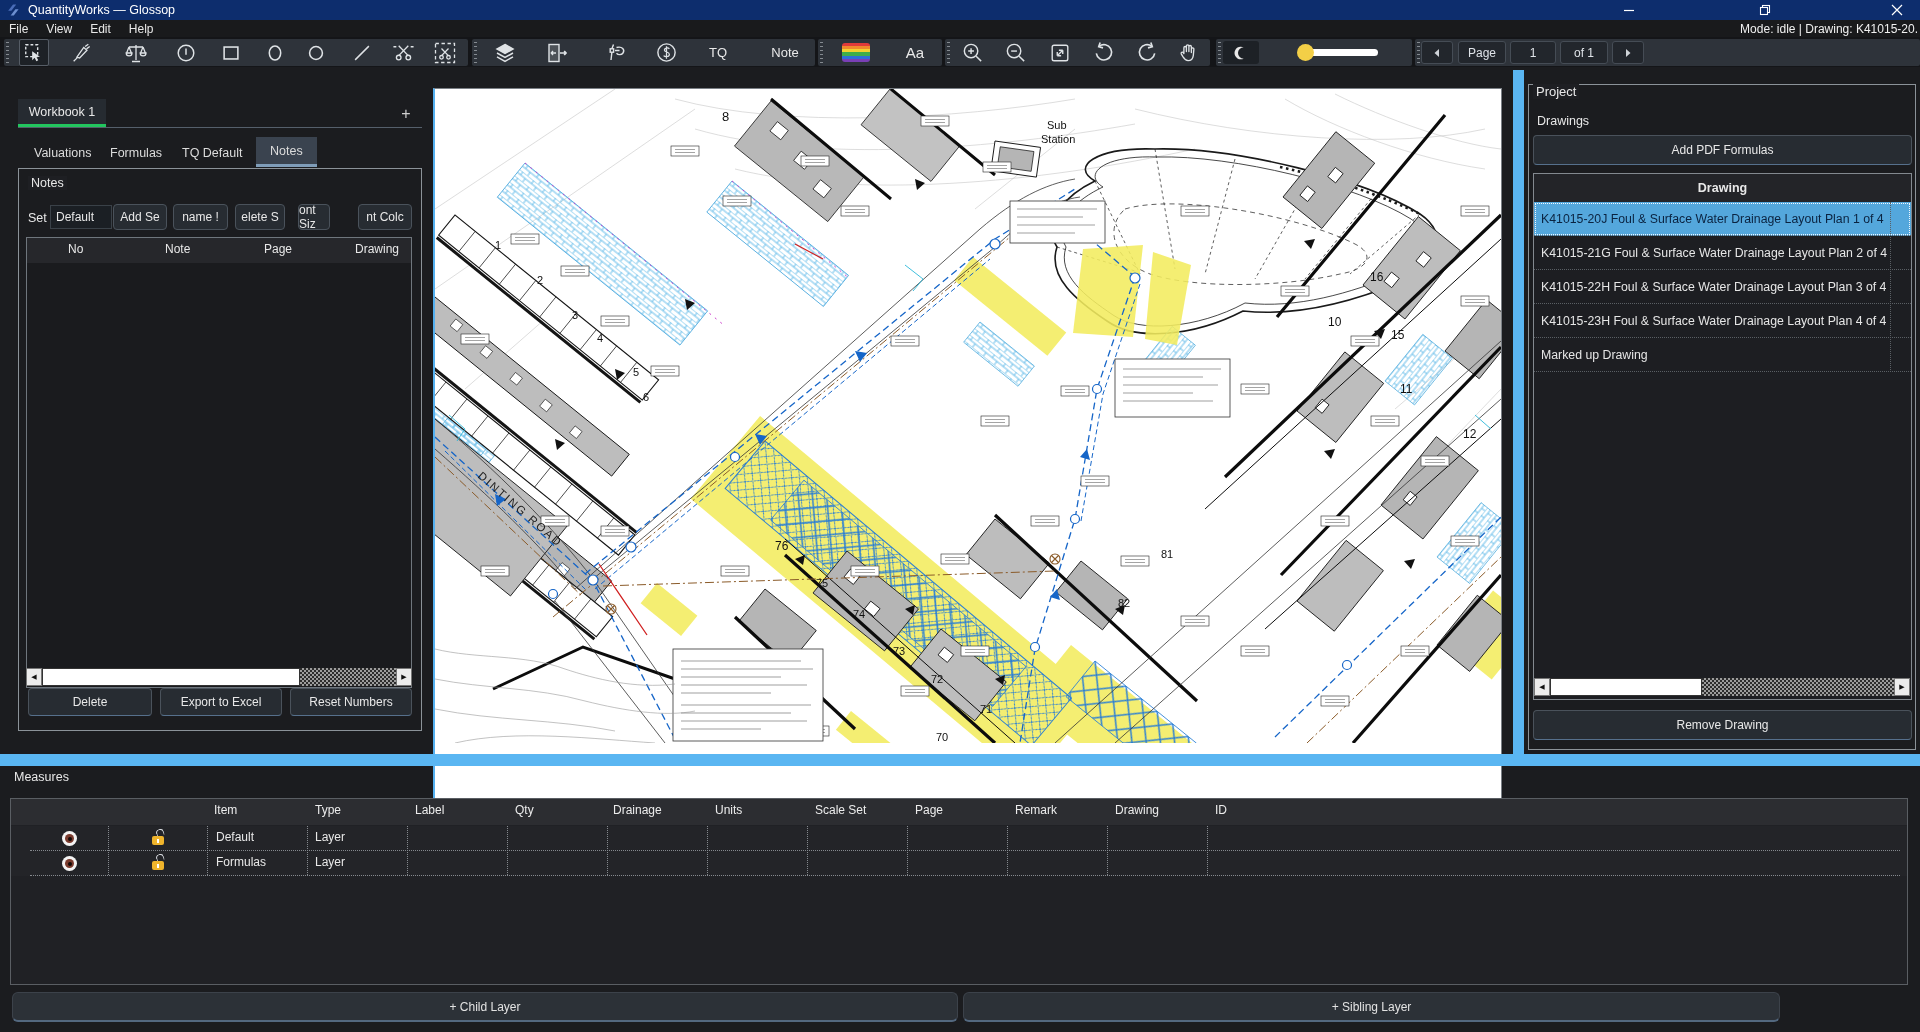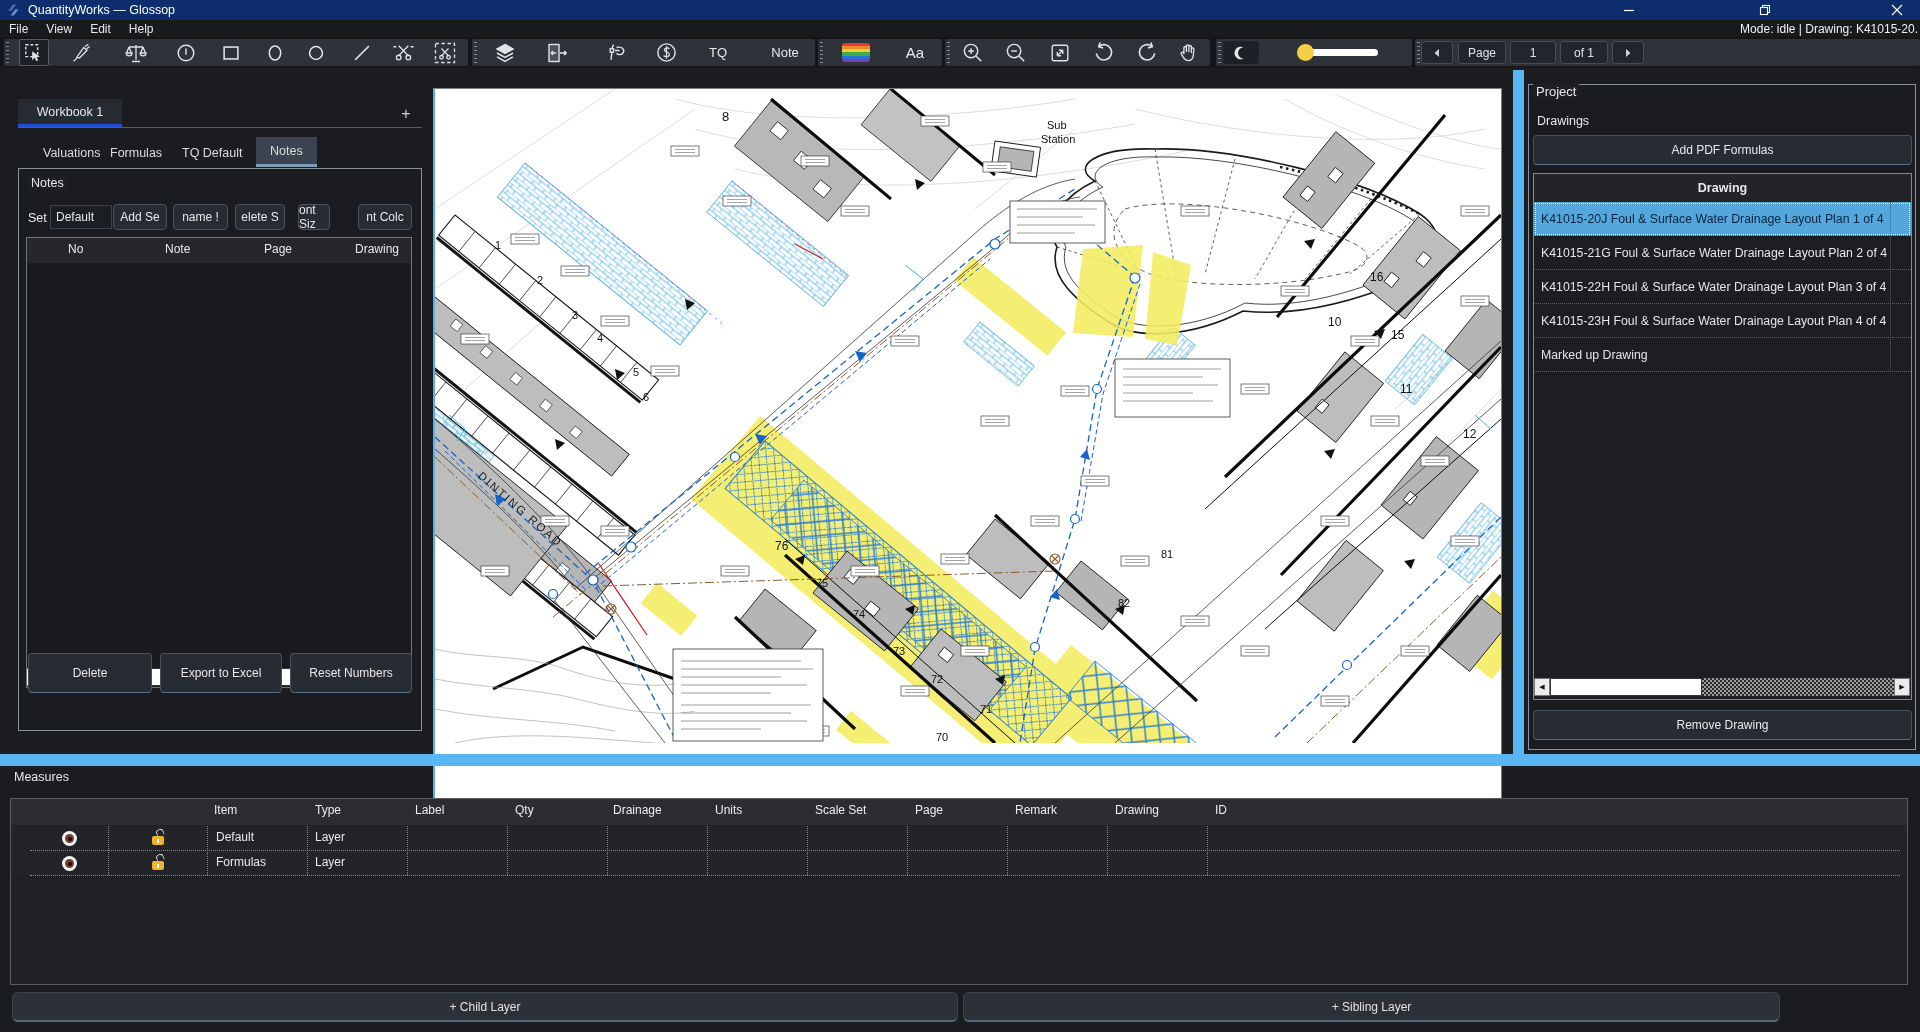--- a/index.html
+++ b/index.html
@@ -20,38 +20,38 @@
 .grip{position:absolute;left:2px;top:3px;width:3px;height:21px;background-image:repeating-linear-gradient(#9aa0a6 0 1.5px,transparent 1.5px 4px);opacity:.8}
 .ticon{position:absolute;top:39px;height:27px;display:flex;align-items:center;justify-content:center}
 .ticon svg{display:block}
 .ttext{position:absolute;top:39px;height:27px;display:flex;align-items:center;justify-content:center;font-size:13px;color:#e9e9e9}
 .pressed{background:#1d2126;border:1px solid #565d66;border-radius:2px}
 .pbtn{position:absolute;top:41px;height:23px;background:#22262c;border:1px solid #454c55;border-radius:3px;display:flex;align-items:center;justify-content:center;font-size:12px;color:#dfe3e8}
 
 .btn{background:#272c32;border:1px solid #4a525b;border-bottom-color:#56708c;border-radius:4px;color:#e8e8e8;font-size:12px;display:flex;align-items:center;justify-content:center}
 .gbox{border:1px solid #8b9298}
 
-#wbtab{left:18px;top:99px;width:104px;height:28px;background:#262b31;border-bottom:3px solid #1d4ed8;display:flex;align-items:center;justify-content:center;font-size:12.5px}
+#wbtab{left:18px;top:99px;width:88px;height:28px;background:#262b31;border-bottom:3px solid #22c55e;display:flex;align-items:center;justify-content:center;font-size:12.5px}
 #tabline{left:18px;top:127px;width:404px;height:1px;background:#555f6b}
 #addtab{left:396px;top:104px;width:20px;height:20px;color:#cfcfcf;font-size:16px;display:flex;align-items:center;justify-content:center}
 .subtab{position:absolute;top:142px;height:22px;display:flex;align-items:center;font-size:12.5px;color:#dcdcdc}
 #subtab-notes{top:137px;height:30px;background:#3a434f;border-bottom:3px solid #7f9db9;padding:0 14px}
 #notesbox{left:18px;top:168px;width:404px;height:563px}
 #noteslabel{left:28px;top:176px;font-size:12.5px;background:#1e1f23;padding:0 3px}
 #setlabel{left:28px;top:211px;font-size:12.5px}
 #setcombo{left:50px;top:205px;width:62px;height:24px;background:#1b1f24;border:1px solid #3a4148;font-size:12px;display:flex;align-items:center;padding-left:5px}
 .setbtn{position:absolute;top:204px;height:26px;background:#272c32;border:1px solid #4a525b;border-radius:4px;display:flex;align-items:center;justify-content:center;font-size:12px;overflow:hidden}
 #ltable{left:26px;top:237px;width:386px;height:451px;background:#1a1b1e;border:1px solid #6f767d}
 #lthead{left:27px;top:238px;width:384px;height:25px;background:#26272b;display:flex;align-items:center;font-size:12px}
 .lth{position:absolute;top:242px;font-size:12px;color:#e8e8e8}
 .sb{position:absolute;display:flex;height:18px}
 .sbbtn{width:16px;height:100%;background:#ececec;border:1px solid #777;color:#111;font-size:7px;display:flex;align-items:center;justify-content:center}
 .sbthumb{height:100%;background:#fff;border:1px solid #333}
 .sbdither{height:100%;flex:1;background:conic-gradient(#9c9c9c 25%,#2c2c2c 0 50%,#9c9c9c 0 75%,#2c2c2c 0) 0 0/4px 4px}
-.lbbtn{position:absolute;top:653px;height:40px}
+.lbbtn{position:absolute;top:688px;height:28px}
 
 #canvas{left:433px;top:88px;width:1069px;height:768px;background:#fff;border:1px solid #7a7f85;border-left:2px solid #55b0ef}
 
 #vsplit{left:1513px;top:70px;width:11px;height:684px;background:#5ab6f2}
 #hsplit{left:0;top:754px;width:1920px;height:12px;background:#5ab6f2}
 
 #projbox{left:1528px;top:84px;width:388px;height:666px}
 #projlabel{left:1533px;top:84px;font-size:13px}
 #drawingslabel{left:1537px;top:114px;font-size:12.5px}
 #addpdf{left:1533px;top:135px;width:379px;height:30px}
@@ -290,21 +290,21 @@
 <div class="pbtn" style="left:1560px;width:48px">of 1</div>
 <div class="pbtn" style="left:1612px;width:32px">
     <svg width="8" height="8" viewBox="0 0 8 8">
       <path d="M2 0 L6.5 4 L2 8 Z" fill="#cfd3d8"></path>
     </svg>
   </div>
 
 <div class="abs" id="wbtab">Workbook 1</div>
 <div class="abs" id="tabline"></div>
 <div class="abs" id="addtab">+</div>
-<div class="subtab" style="left:43px">Valuations</div>
+<div class="subtab" style="left:34px">Valuations</div>
 <div class="subtab" style="left:110px">Formulas</div>
 <div class="subtab" style="left:182px">TQ Default</div>
 <div class="subtab" id="subtab-notes" style="left:256px">Notes</div>
 <div class="abs gbox" id="notesbox"></div>
 <div class="abs" id="noteslabel">Notes</div>
 <div class="abs" id="setlabel">Set</div>
 <div class="abs" id="setcombo">Default</div>
 <div class="setbtn" style="left:113px;width:54px">Add Se</div>
 <div class="setbtn" style="left:173px;width:55px">name !</div>
 <div class="setbtn" style="left:235px;width:50px">elete S</div>

